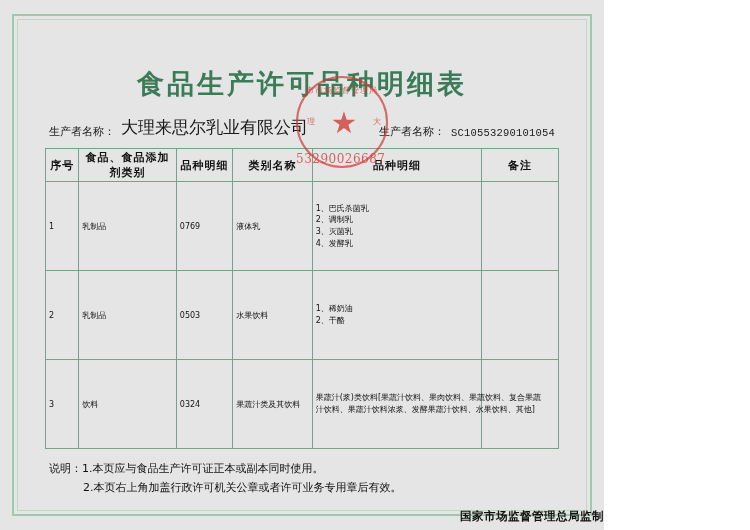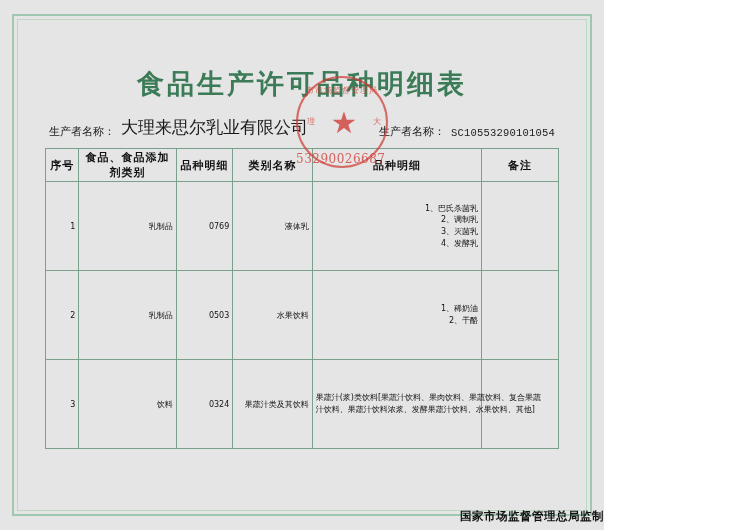--- a/index.html
+++ b/index.html
@@ -110,21 +110,21 @@
   table.detail th {
     height: 26px;
     font-size: 11px;
     font-weight: bold;
     text-align: center;
     letter-spacing: 1px;
     font-family: "DejaVu Sans", "Liberation Sans", sans-serif;
   }
   table.detail td {
     font-size: 8px;
-    text-align: right;
+    text-align: left;
     height: 84px;
     padding: 2px 3px;
   }
   td.detail-cell {
     text-align: left;
     vertical-align: middle;
     padding-left: 6px;
     line-height: 1.45;
     font-size: 7.5px;
   }
@@ -313,20 +313,26 @@
           <td>果蔬汁类及其饮料</td>
           <td class="detail-cell">
             <span class="dline">果蔬汁(浆)类饮料[果蔬汁饮料、果肉饮料、果蔬饮料、复合果蔬</span>
             <span class="dline">汁饮料、果蔬汁饮料浓浆、发酵果蔬汁饮料、水果饮料、其他]</span>
           </td>
           <td class="remark-cell"></td>
         </tr>
       </tbody>
     </table>
 
+    <div class="notes">
+      <div>
+        <span class="note-head">说明：</span><span>1.本页应与食品生产许可证正本或副本同时使用。</span>
+      </div>
+      <div class="note-line2">2.本页右上角加盖行政许可机关公章或者许可业务专用章后有效。</div>
+    </div>
 
   </div>
 
   <div class="seal">
     <div class="seal-circle"></div>
     <div class="seal-text-top">市市场监督管理局</div>
     <div class="seal-star">★</div>
     <div class="seal-side-left">理</div>
     <div class="seal-side-right">大</div>
     <div class="seal-text-bottom">53290026687</div>

